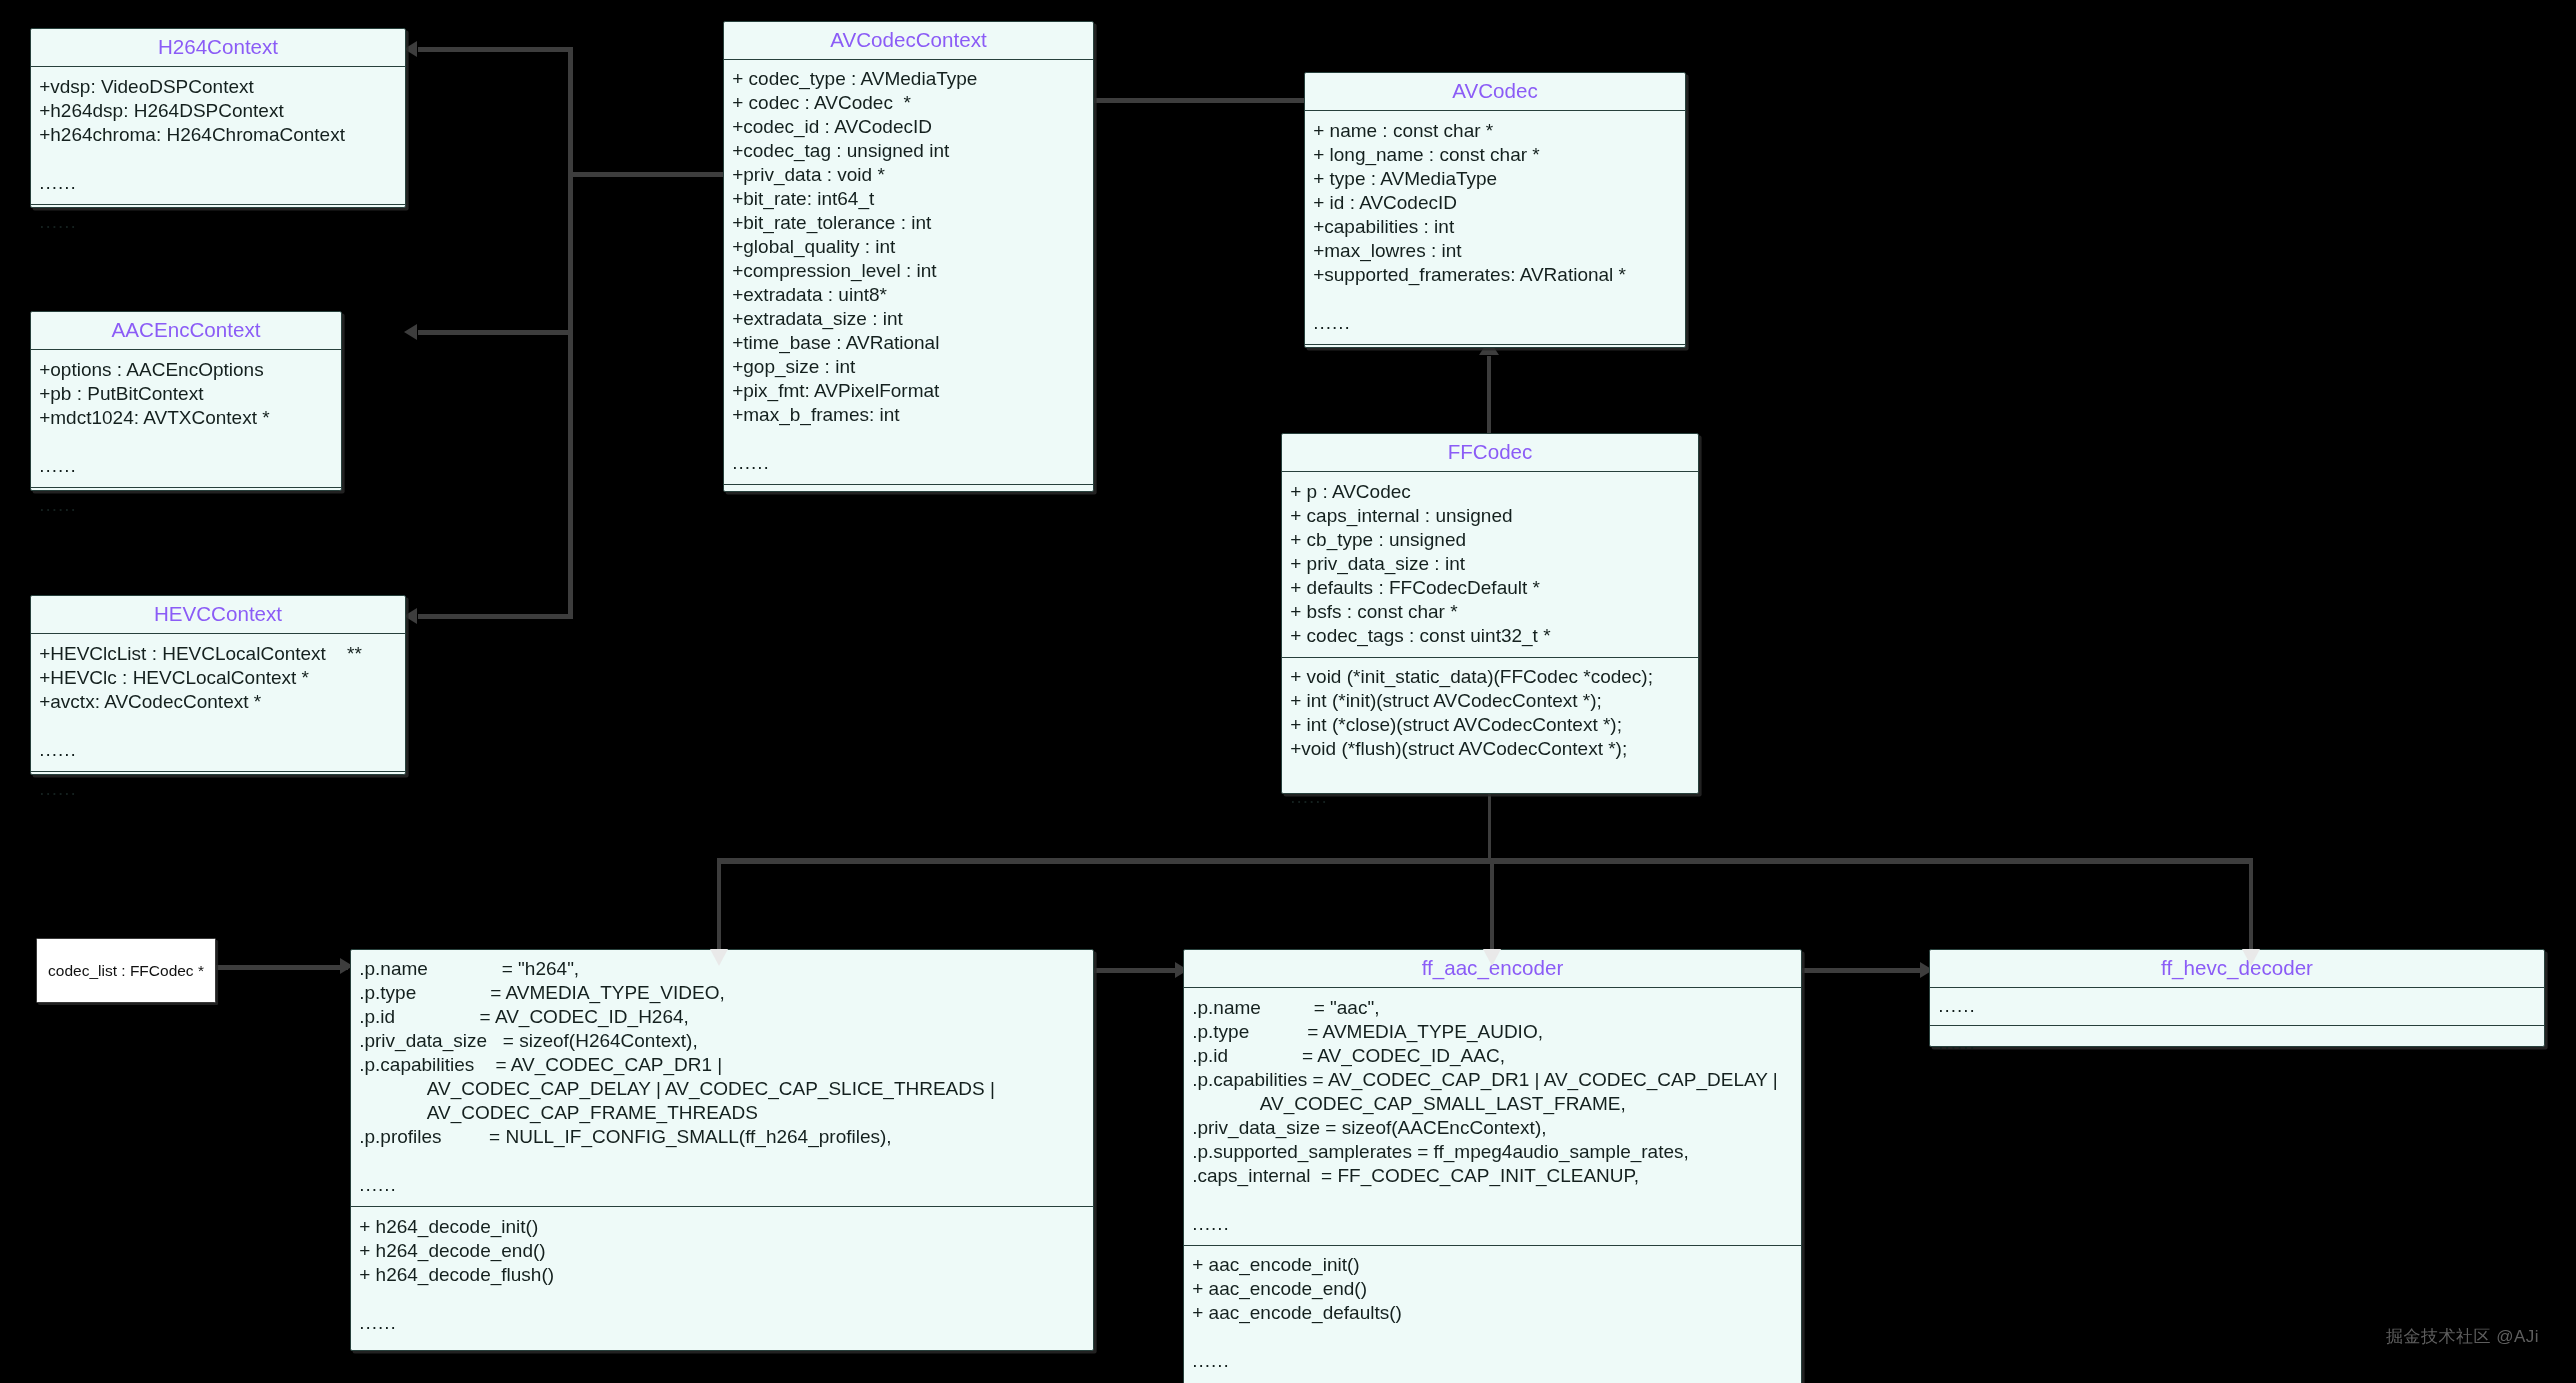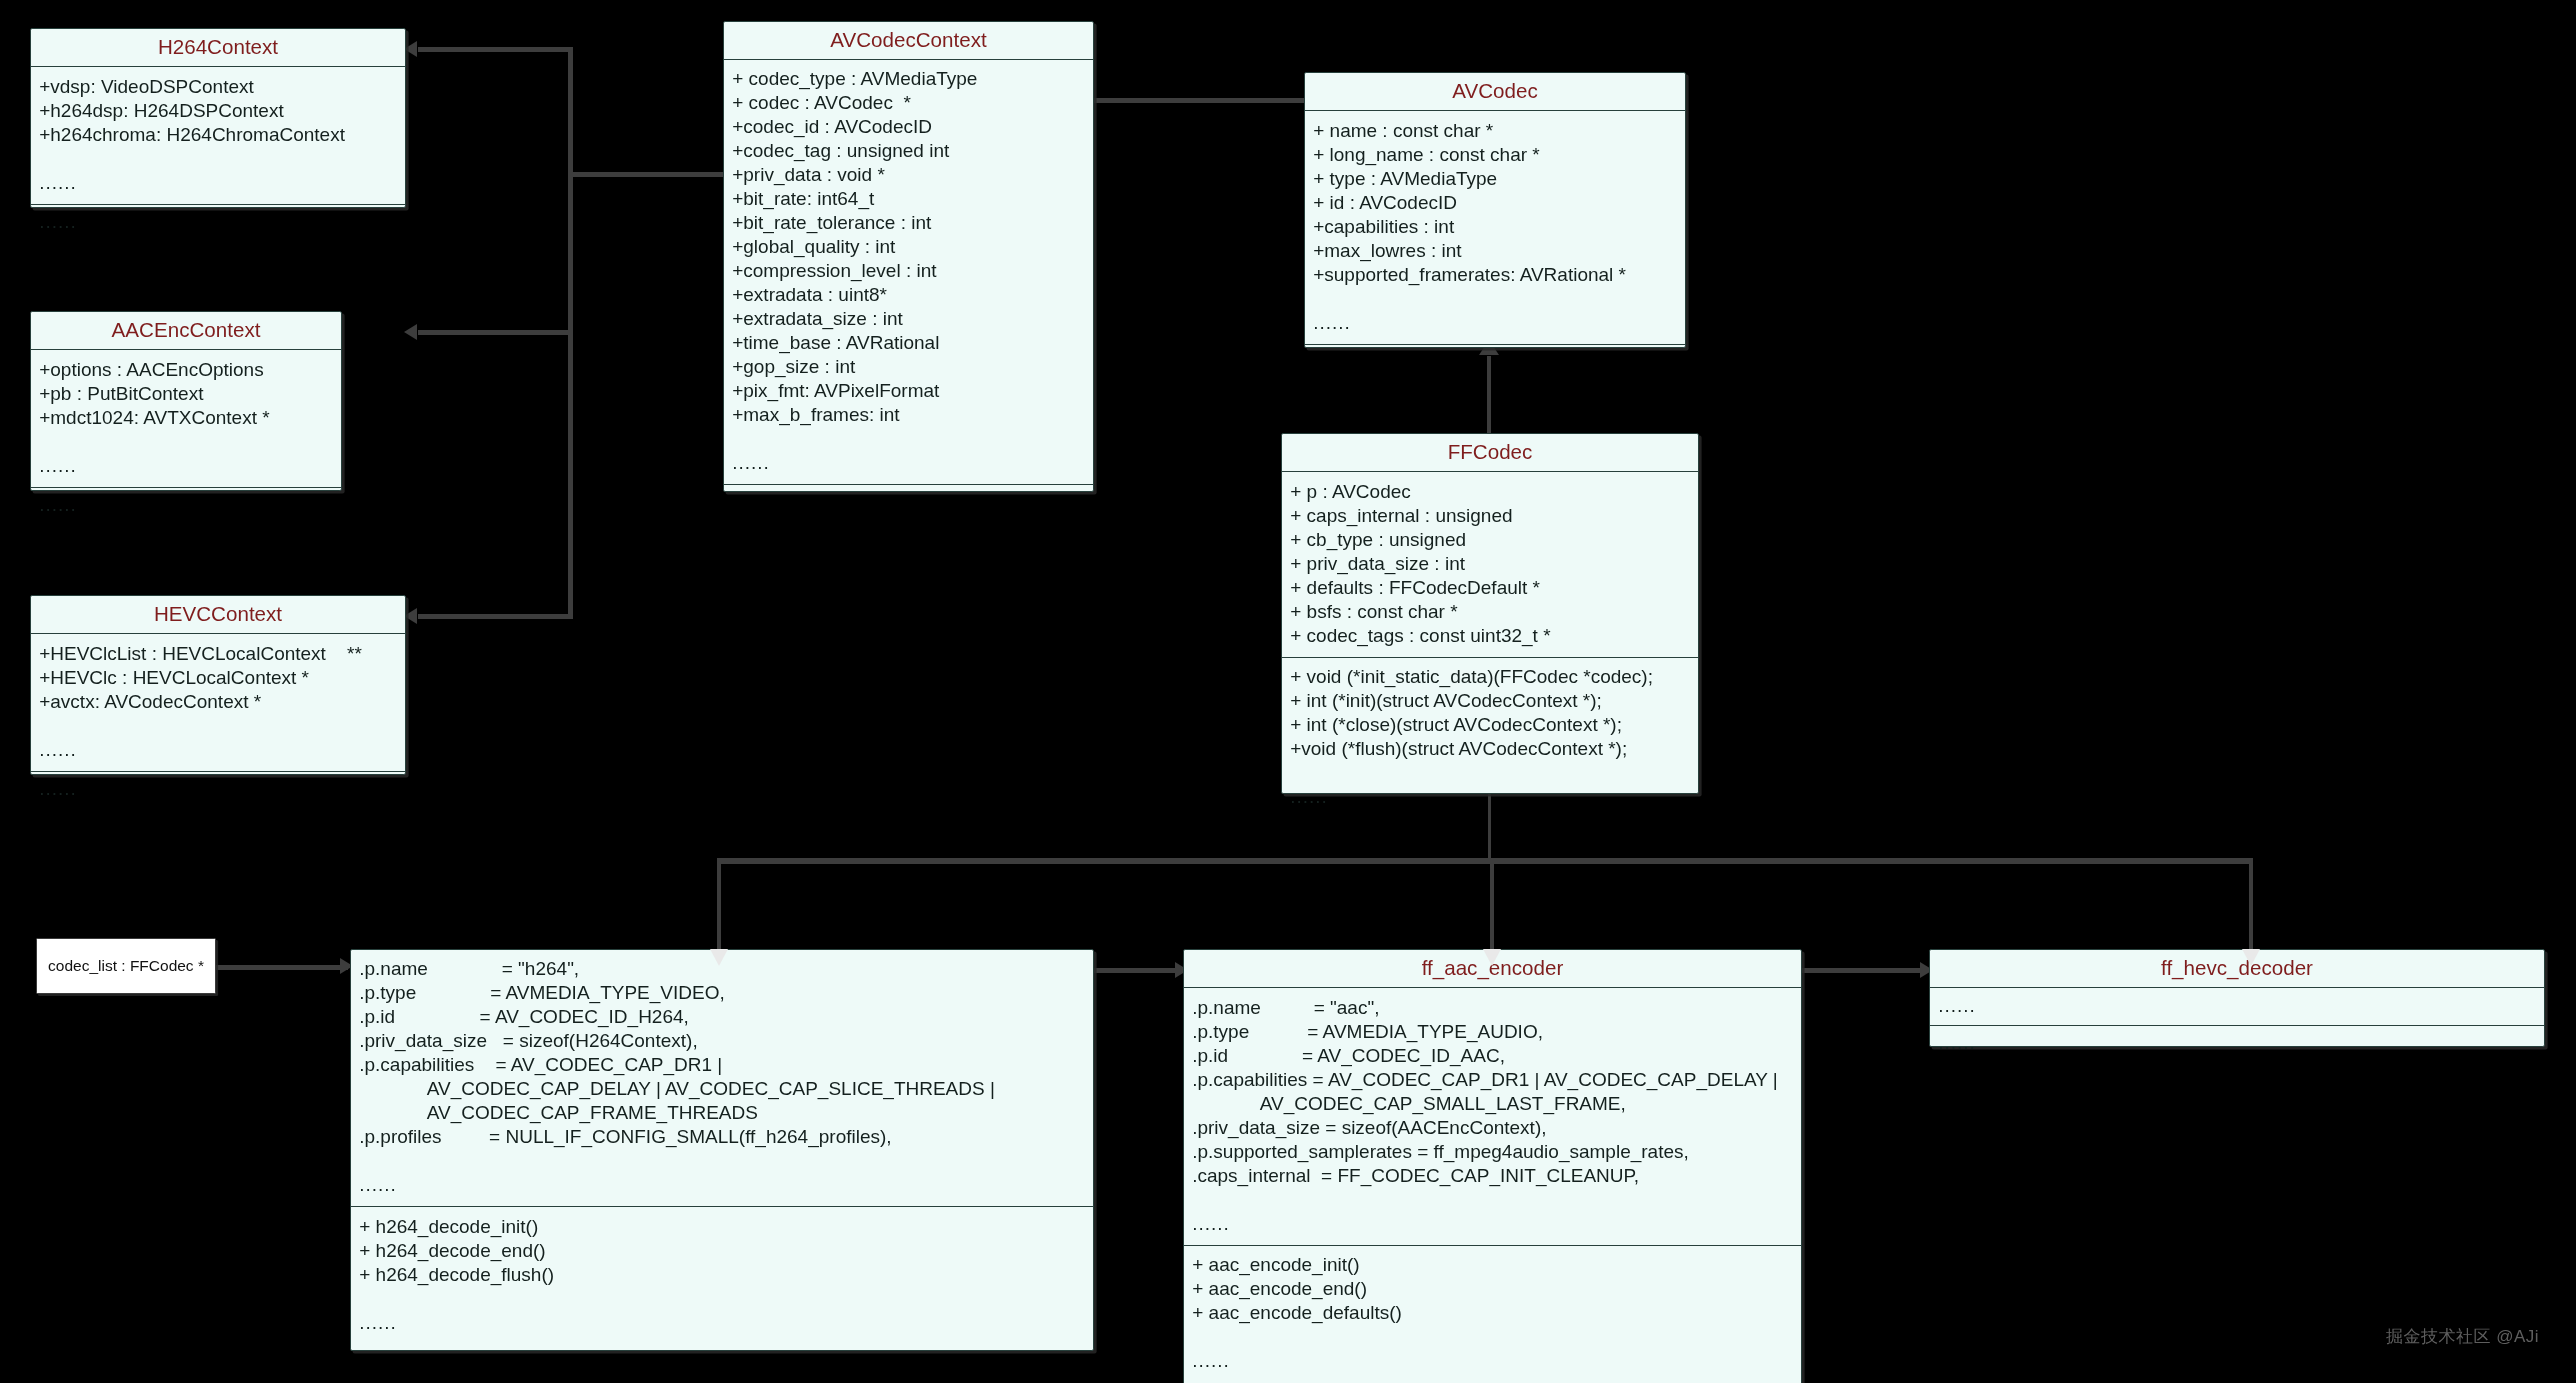--- a/index.html
+++ b/index.html
@@ -24,21 +24,21 @@
     background: #eefaf8;
     border: 1.5px solid #27403c;
     border-radius: 2.1px;
     box-sizing: border-box;
     box-shadow: 2.6px 2.6px 0 rgba(40,40,40,0.85);
     z-index: 5;
   }
   .uml-title {
     text-align: center;
     font-size: 20.6px;
-    color: #7f1d1d;
+    color: #8b5cf6;
     padding: 6.2px 4.1px 7.2px 4.1px;
     border-bottom: 1.5px solid #27403c;
     white-space: nowrap;
     overflow: hidden;
   }
   .uml-section {
     padding: 7.2px 8.2px 9.3px 8.2px;
     border-bottom: 1.5px solid #27403c;
   }
   .uml-section:last-child { border-bottom: none; }
@@ -269,21 +269,21 @@
     <div class="uml-section">
       <div class="uml-line">+ void (*init_static_data)(FFCodec *codec);</div>
       <div class="uml-line">+ int (*init)(struct AVCodecContext *);</div>
       <div class="uml-line">+ int (*close)(struct AVCodecContext *);</div>
       <div class="uml-line">+void (*flush)(struct AVCodecContext *);</div>
       <div class="uml-line">&nbsp;</div>
       <div class="uml-line ellip">......</div>
     </div>
   </div>
 
-  <div class="note-box" style="left:36px; top:938px; width:180px; height:56px;">
+  <div class="note-box" style="left:36px; top:938px; width:180px; height:65px;">
     <span>codec_list : FFCodec *</span>
   </div>
 
   <div class="uml-box" style="left:350px; top:949px; width:744px; height:402px;">
     <div class="uml-section">
       <div class="uml-line">.p.name              = "h264",</div>
       <div class="uml-line">.p.type              = AVMEDIA_TYPE_VIDEO,</div>
       <div class="uml-line">.p.id                = AV_CODEC_ID_H264,</div>
       <div class="uml-line">.priv_data_size   = sizeof(H264Context),</div>
       <div class="uml-line">.p.capabilities    = AV_CODEC_CAP_DR1 |</div>

